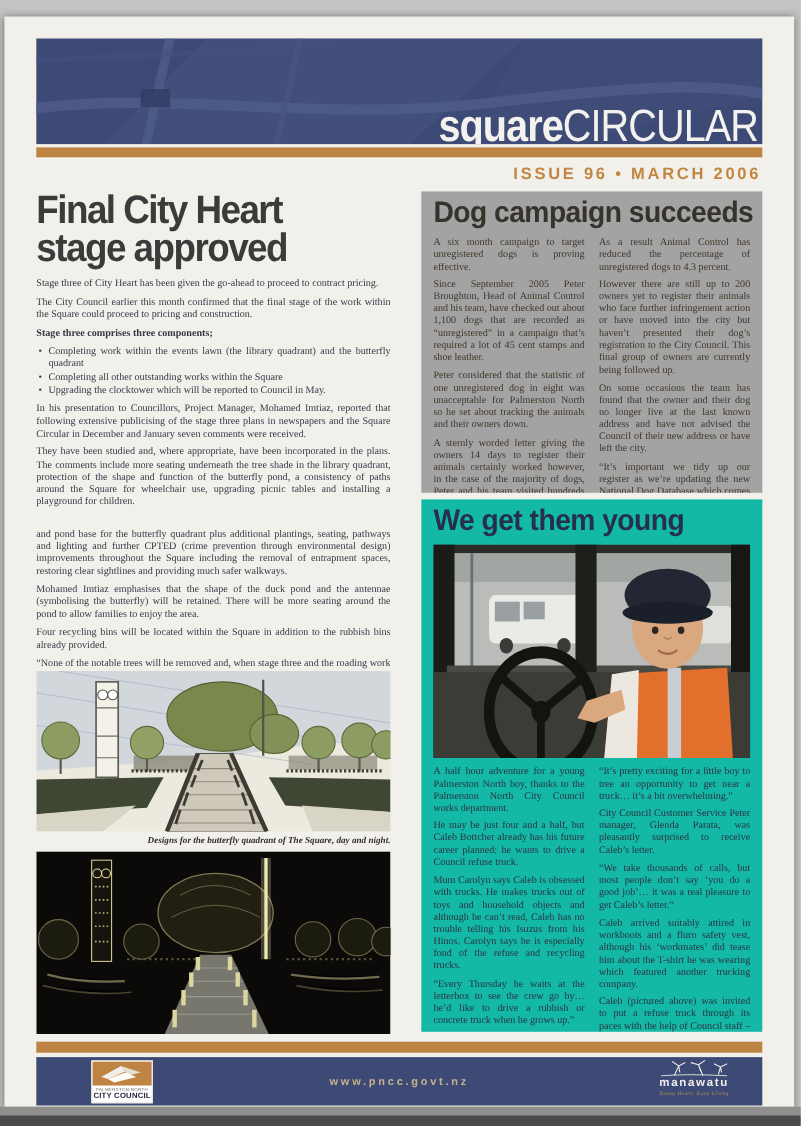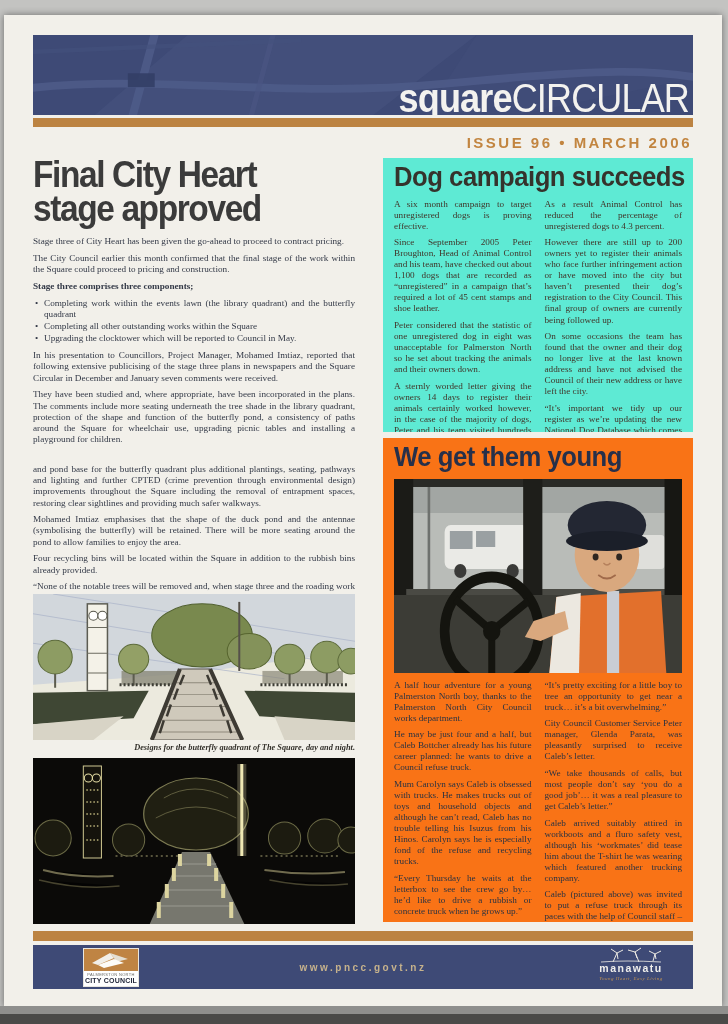--- a/index.html
+++ b/index.html
@@ -3,21 +3,21 @@
 <meta charset="utf-8">
 <style>
   html,body{margin:0;padding:0;width:728px;height:1024px;overflow:hidden;}
   body{background:#c3c3c1;position:relative;font-family:"Liberation Serif",serif;}
   .scan-bottom{position:absolute;left:0;right:0;bottom:0;height:10px;background:#4a4a48;}
   .scan-bottom2{position:absolute;left:0;right:0;bottom:10px;height:8px;background:#8f8f8d;}
   .paper{position:absolute;left:4px;right:6px;top:15px;bottom:17px;background:#f2f0ea;
          box-shadow:0 0 7px rgba(0,0,0,.45);padding:20px 29px 0;box-sizing:border-box;}
 
   
-  .masthead{position:relative;height:80px;background:#3e4a76;overflow:hidden;}
+  .masthead{position:relative;height:96px;background:#3e4a76;overflow:hidden;}
   .masthead-title{position:absolute;right:4px;bottom:-4px;color:#f3f2ef;line-height:1;
       font-family:"Liberation Sans",sans-serif;font-size:41px;white-space:nowrap;
       transform:scaleX(.88);transform-origin:right bottom;letter-spacing:-1px;}
   .mt-light{font-weight:bold;}
   .mt-caps{font-weight:normal;}
   .stripe{height:9px;background:#bc8342;margin-top:3px;}
   .issue-line{text-align:right;color:#c28540;font-family:"Liberation Sans",sans-serif;
       font-weight:bold;font-size:15px;letter-spacing:2.5px;margin:7px 1px 7px 0;}
 
   
@@ -38,22 +38,22 @@
   ul.bullets li::before{content:"•";position:absolute;left:2px;top:0;}
 
   .img-frame{display:block;width:100%;}
   .day-img svg{display:block;width:100%;height:146px;}
   .caption{font-size:8.3px;font-weight:bold;font-style:italic;text-align:right;
       color:#33302b;margin:3px 0 6px;}
   .night-img svg{display:block;width:100%;height:166px;}
 
   
   .panel{box-sizing:border-box;overflow:hidden;padding:5px 11px 8px;}
-  .panel-tan{background:#5eead4;height:274px;}
-  .panel-blue{background:#f97316;margin-top:6px;height:484px;}
+  .panel-tan{background:#a3a3a3;height:274px;}
+  .panel-blue{background:#14b8a6;margin-top:6px;height:484px;}
   h2.panel-title{font-family:"Liberation Sans",sans-serif;font-weight:bold;margin:0 0 6px;
       font-size:27px;letter-spacing:-.5px;line-height:1.1;transform:scaleX(.95);
       transform-origin:left top;white-space:nowrap;}
   .panel-tan h2.panel-title{color:#35332c;}
   .panel-blue h2.panel-title{color:#26304a;}
   .panel-cols{display:flex;gap:13px;}
   .pcol{flex:1;min-width:0;text-align:justify;font-size:9.2px;line-height:1.2;}
   .panel-tan .pcol{color:#41362a;}
   .panel-blue .pcol{color:#2b3342;}
   .photo-img svg{display:block;width:100%;height:194px;margin:0 0 7px;}

